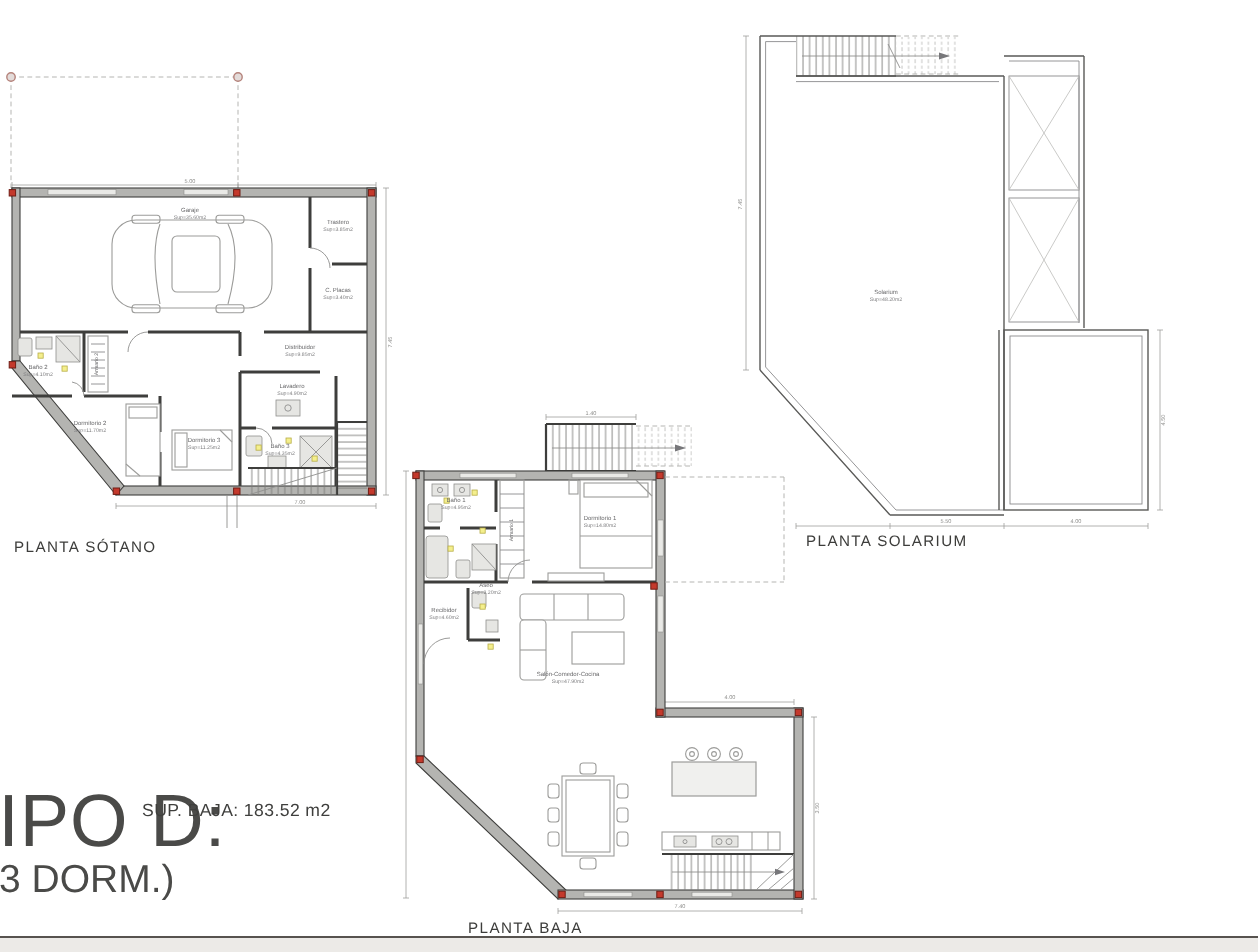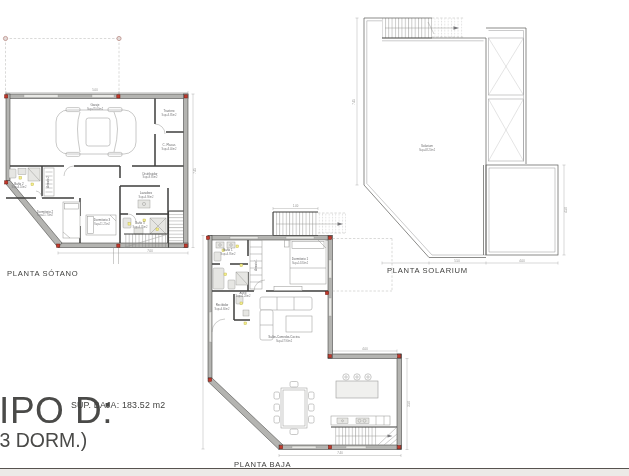--- a/index.html
+++ b/index.html
@@ -358,21 +358,21 @@
         <text class="rm" x="22" y="104">Recibidor</text>
         <text class="rms" x="22" y="107.5">Sup=4.60m2</text>
         <text class="rm" x="84" y="136">Salón-Comedor-Cocina</text>
         <text class="rms" x="84" y="139.5">Sup=47.90m2</text>
       </g>
 
       <text class="plabel" x="34" y="264.5">PLANTA BAJA</text>
     </svg>
   </div>
 
-  <div class="plan" style="left:352px;top:6px;width:261px;height:272px">
+  <div class="plan" style="left:368px;top:6px;width:261px;height:272px">
     <svg viewBox="0 0 261 272" width="261" height="272">
 
       <g>
         <rect x="30" y="12" width="50" height="20" fill="url(#pat-v)"></rect>
         <path class="w2" d="M30,12 H80 M30,32 H80"></path>
         <path class="dash" d="M80,12 H112 M80,31 H112"></path>
         <rect x="80" y="12.5" width="32" height="18.5" fill="url(#pat-vd)"></rect>
         <path class="thin" d="M33,22 H104"></path>
         <polygon class="arrow" points="107,22 101.5,20.3 101.5,23.7"></polygon>
         <path class="thin" d="M76,16 L82,28"></path>

